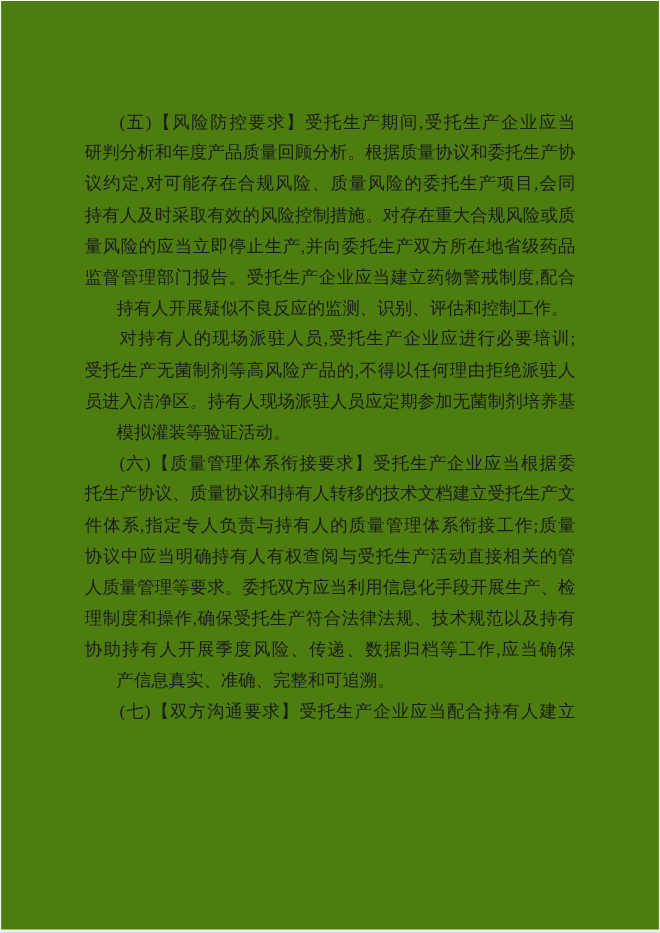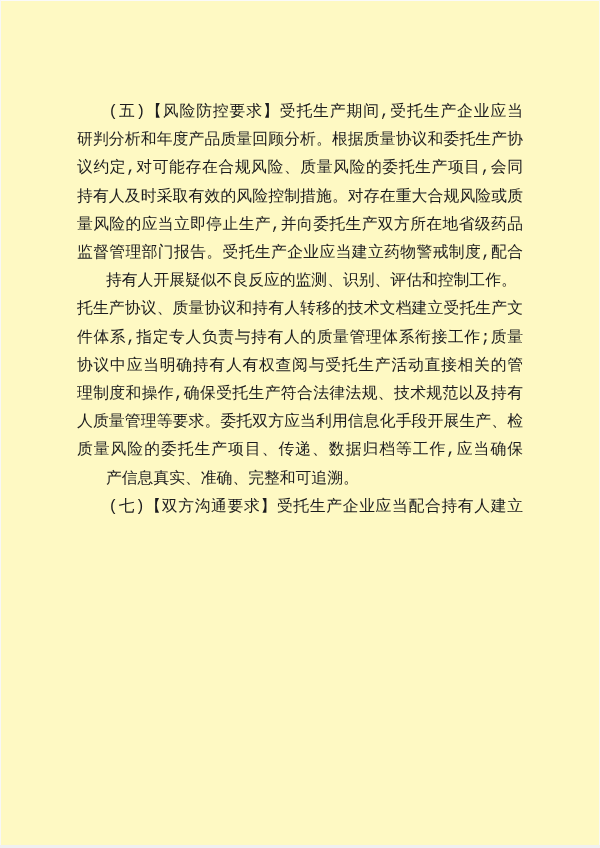--- a/index.html
+++ b/index.html
@@ -10,26 +10,25 @@
     width: 600px;
     height: 848px;
     background: #ffffff;
     overflow: hidden;
     font-family: "Liberation Serif", "DejaVu Serif", serif;
   }
   .page {
     position: relative;
     width: 600px;
     height: 848px;
-    background: #fef9c3;
+    background: #4d7c0f;
     box-shadow: inset 0 -3px 0 #f0f0f0,
                 inset 1px 0 0 #f7f7f7,
                 inset -1px 0 0 #f7f7f7,
                 inset 0 1px 0 #fafafa;
-    font-family: Liberation Mono, monospace;
   }
   .doc {
     position: absolute;
     left: 77px;
     top: 98px;
     width: 446px;
     color: #1c1c1e;
     font-size: 15.8px;
     line-height: 28.2px;
     font-weight: normal;
@@ -60,25 +59,32 @@
       <div class="para">
         <div class="line indent">(五)【风险防控要求】受托生产期间,受托生产企业应当</div>
         <div class="line">研判分析和年度产品质量回顾分析。根据质量协议和委托生产协</div>
         <div class="line">议约定,对可能存在合规风险、质量风险的委托生产项目,会同</div>
         <div class="line">持有人及时采取有效的风险控制措施。对存在重大合规风险或质</div>
         <div class="line">量风险的应当立即停止生产,并向委托生产双方所在地省级药品</div>
         <div class="line">监督管理部门报告。受托生产企业应当建立药物警戒制度,配合</div>
         <div class="line flush">持有人开展疑似不良反应的监测、识别、评估和控制工作。</div>
       </div>
       <div class="para">
+        <div class="line indent">对持有人的现场派驻人员,受托生产企业应进行必要培训;</div>
+        <div class="line">受托生产无菌制剂等高风险产品的,不得以任何理由拒绝派驻人</div>
+        <div class="line">员进入洁净区。持有人现场派驻人员应定期参加无菌制剂培养基</div>
+        <div class="line flush">模拟灌装等验证活动。</div>
+      </div>
+      <div class="para">
+        <div class="line indent">(六)【质量管理体系衔接要求】受托生产企业应当根据委</div>
         <div class="line">托生产协议、质量协议和持有人转移的技术文档建立受托生产文</div>
         <div class="line">件体系,指定专人负责与持有人的质量管理体系衔接工作;质量</div>
         <div class="line">协议中应当明确持有人有权查阅与受托生产活动直接相关的管</div>
+        <div class="line">人质量管理等要求。委托双方应当利用信息化手段开展生产、检</div>
         <div class="line">理制度和操作,确保受托生产符合法律法规、技术规范以及持有</div>
-        <div class="line">人质量管理等要求。委托双方应当利用信息化手段开展生产、检</div>
-        <div class="line">质量风险的委托生产项目、传递、数据归档等工作,应当确保</div>
+        <div class="line">协助持有人开展季度风险、传递、数据归档等工作,应当确保</div>
         <div class="line flush">产信息真实、准确、完整和可追溯。</div>
       </div>
       <div class="para">
         <div class="line indent">(七)【双方沟通要求】受托生产企业应当配合持有人建立</div>
       </div>
     </div>
 </div>
 
 </body></html>

